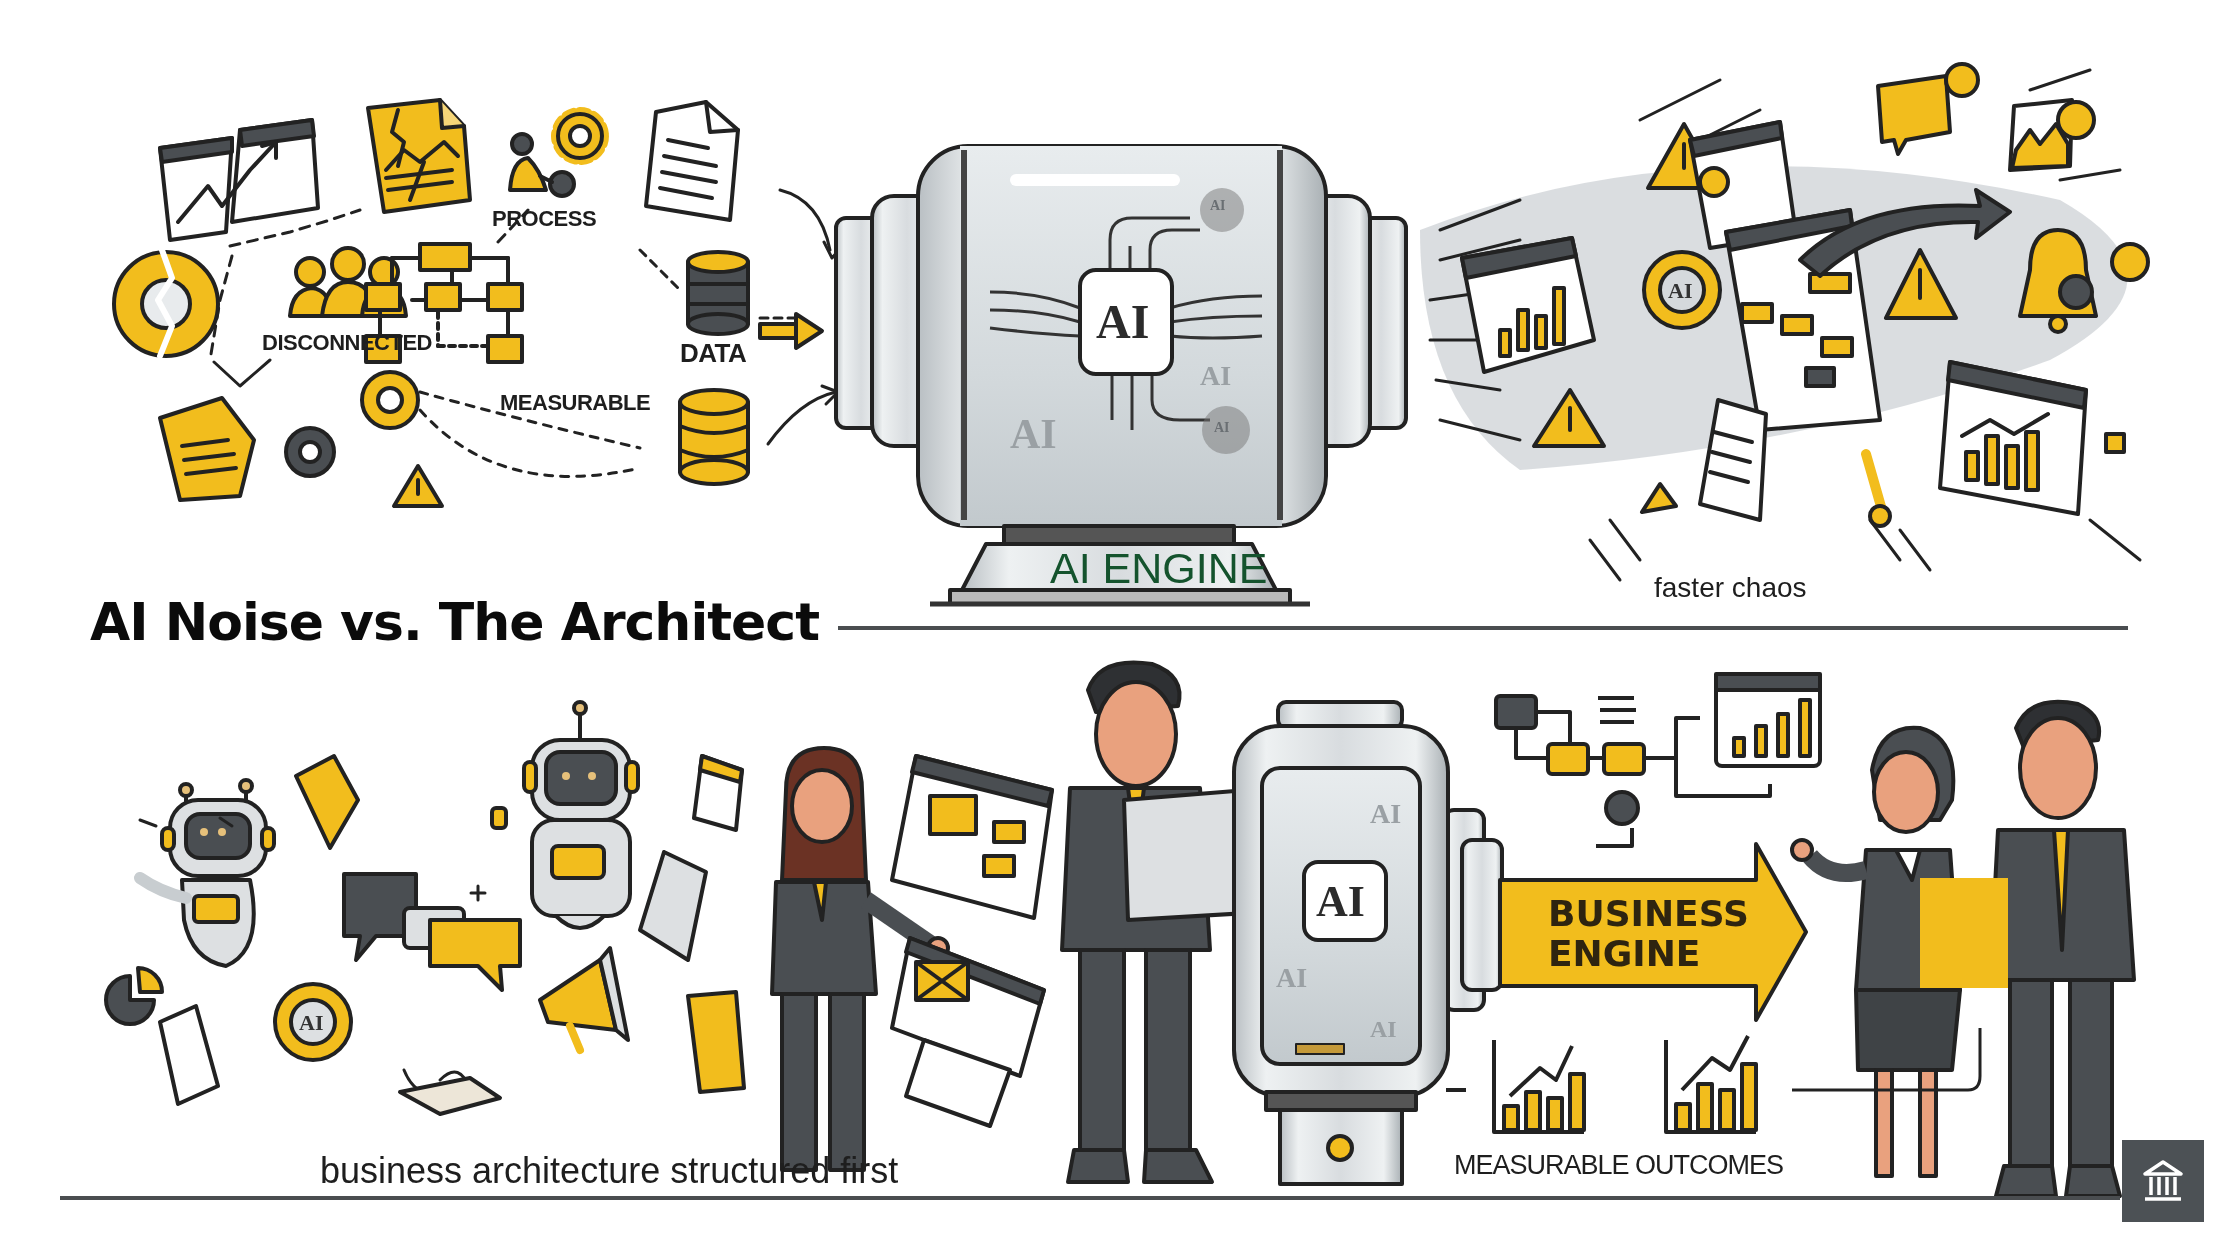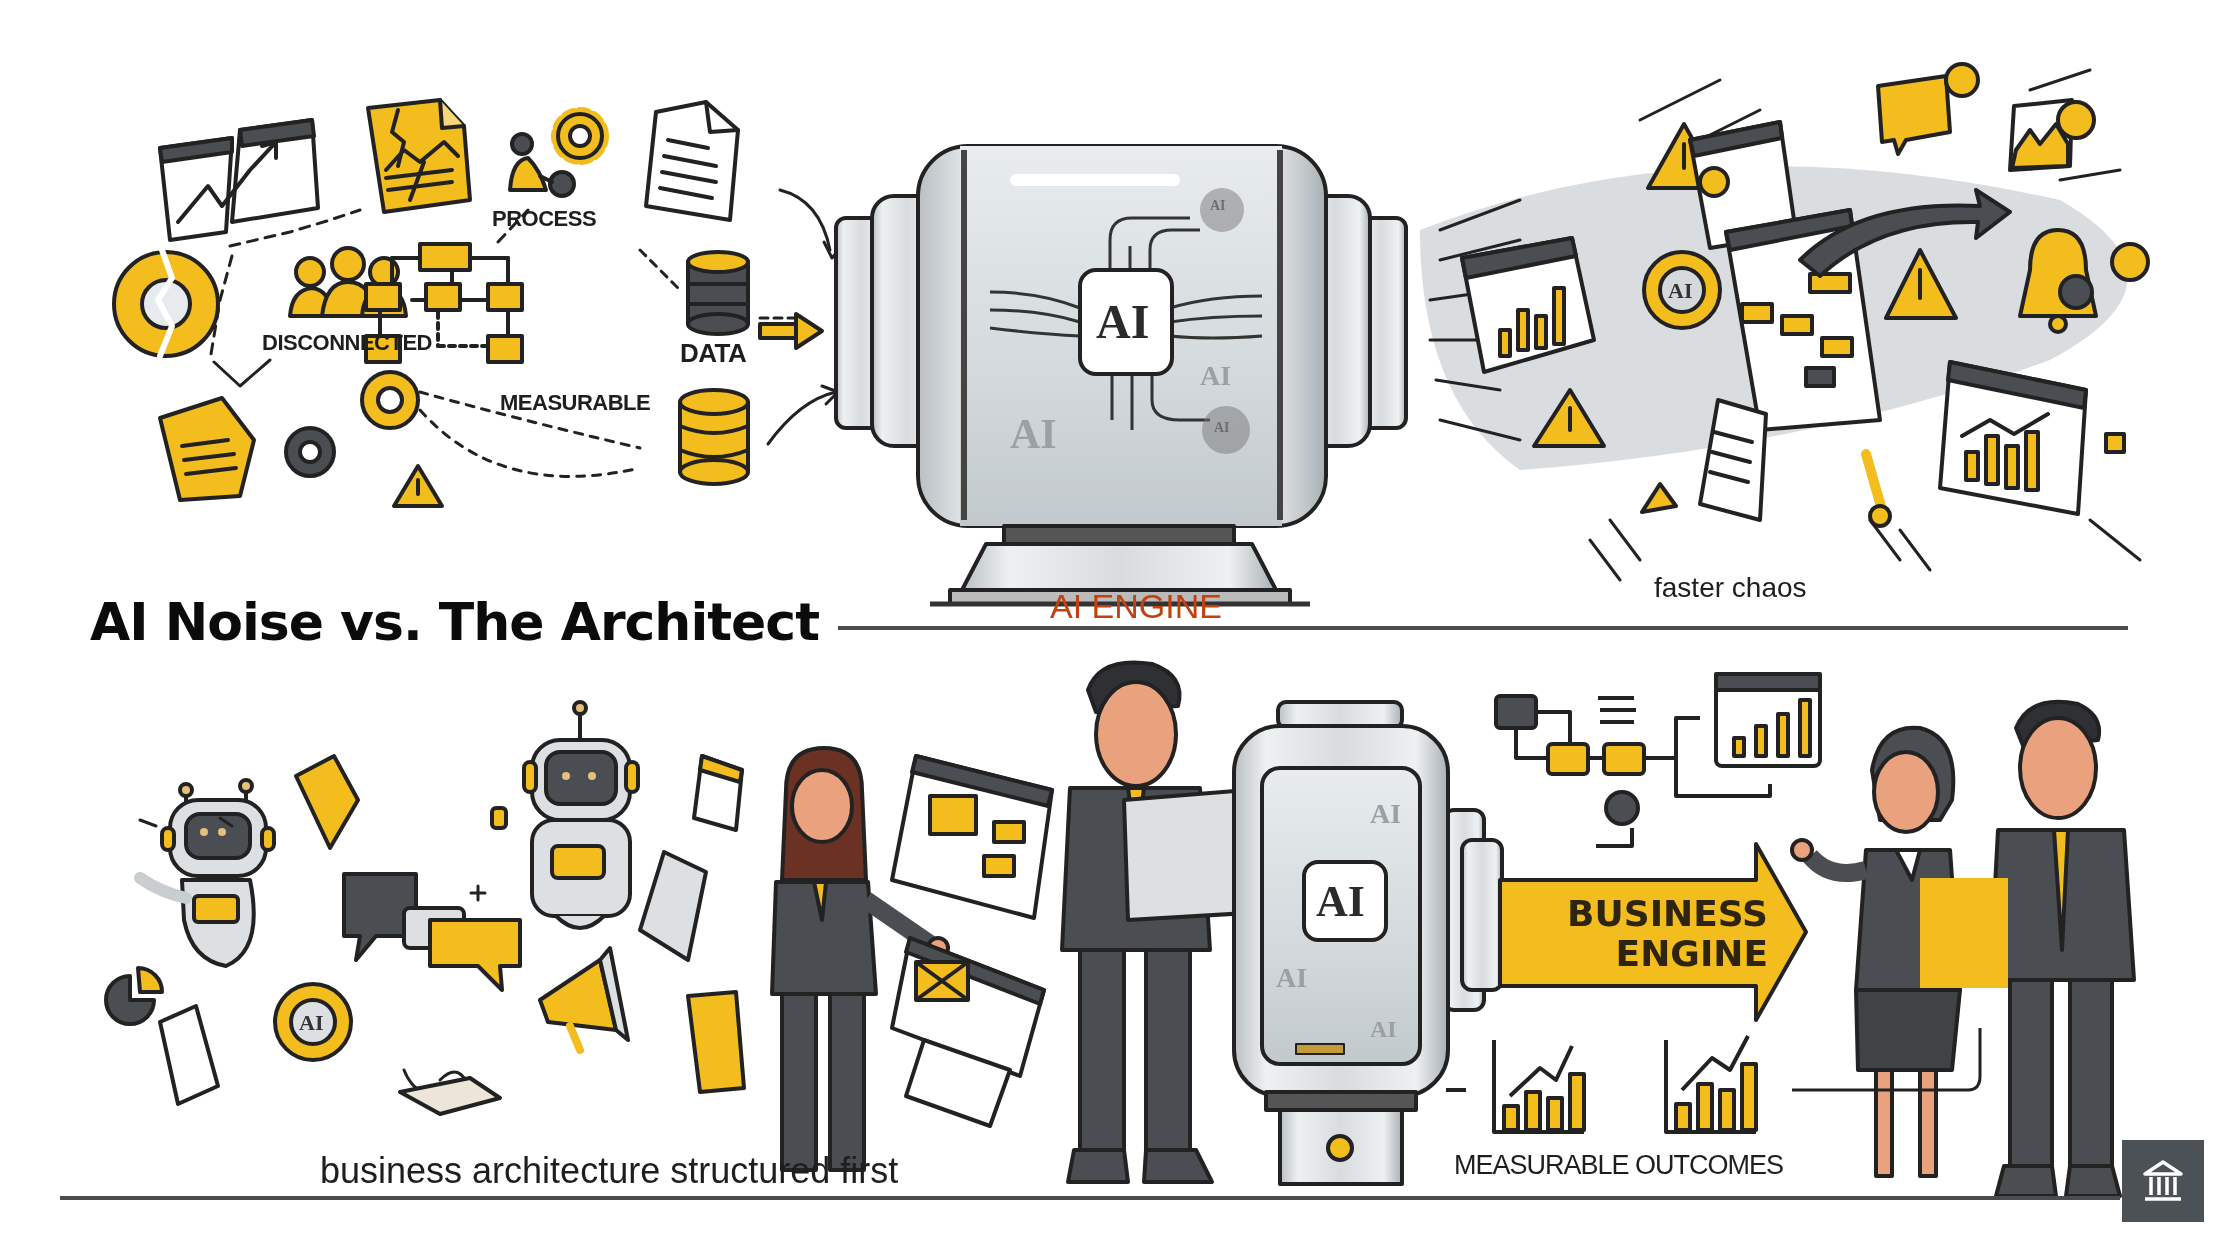--- a/index.html
+++ b/index.html
@@ -3,22 +3,22 @@
 <meta charset="utf-8">
 <style>
   html, body { margin:0; padding:0; background:#ffffff; }
   body { width:2240px; height:1260px; position:relative; overflow:hidden; font-family:"Liberation Sans", sans-serif; }
   .canvas { position:absolute; left:0; top:0; width:2240px; height:1260px; }
   .title { position:absolute; left:90px; top:592px; font-family:"DejaVu Sans", sans-serif; font-weight:bold; font-size:52px; letter-spacing:-1px; color:#0b0b0b; white-space:nowrap; }
   .lbl { position:absolute; font-family:"Liberation Sans", sans-serif; color:#1e1e1e; white-space:nowrap; }
   .lbl.caps { font-weight:bold; letter-spacing:-0.5px; }
   .divider { position:absolute; height:4px; background:#4a4d50; }
   .gov-btn { position:absolute; left:2122px; top:1140px; width:82px; height:82px; background:#4c5155; display:flex; align-items:center; justify-content:center; cursor:pointer; }
-  .engine-tag { position:absolute; font-family:"Liberation Sans", sans-serif; color:#c2410c; font-size:34px; white-space:nowrap;margin-top:43px; }
-  .arrow-text { position:absolute; font-family:"DejaVu Sans", sans-serif; font-weight:bold; color:#2e2410; font-size:36px; text-align:right; line-height:40px; }
+  .engine-tag { position:absolute; font-family:"Liberation Sans", sans-serif; color:#14532d; font-size:43px; white-space:nowrap; }
+  .arrow-text { position:absolute; font-family:"DejaVu Sans", sans-serif; font-weight:bold; color:#2e2410; font-size:36px; text-align:left; line-height:40px; }
   .chip-text { position:absolute; font-family:Liberation Serif, serif; font-weight:bold; color:#2b2b2b; }
 </style>
 </head>
 <body>
 
 <svg class="canvas" viewBox="0 0 2240 1260" xmlns="http://www.w3.org/2000/svg">
   <defs>
     <linearGradient id="metal" x1="0" x2="1" y1="0" y2="0">
       <stop offset="0" stop-color="#b9bfc3"></stop>
       <stop offset="0.15" stop-color="#eef1f2"></stop>

